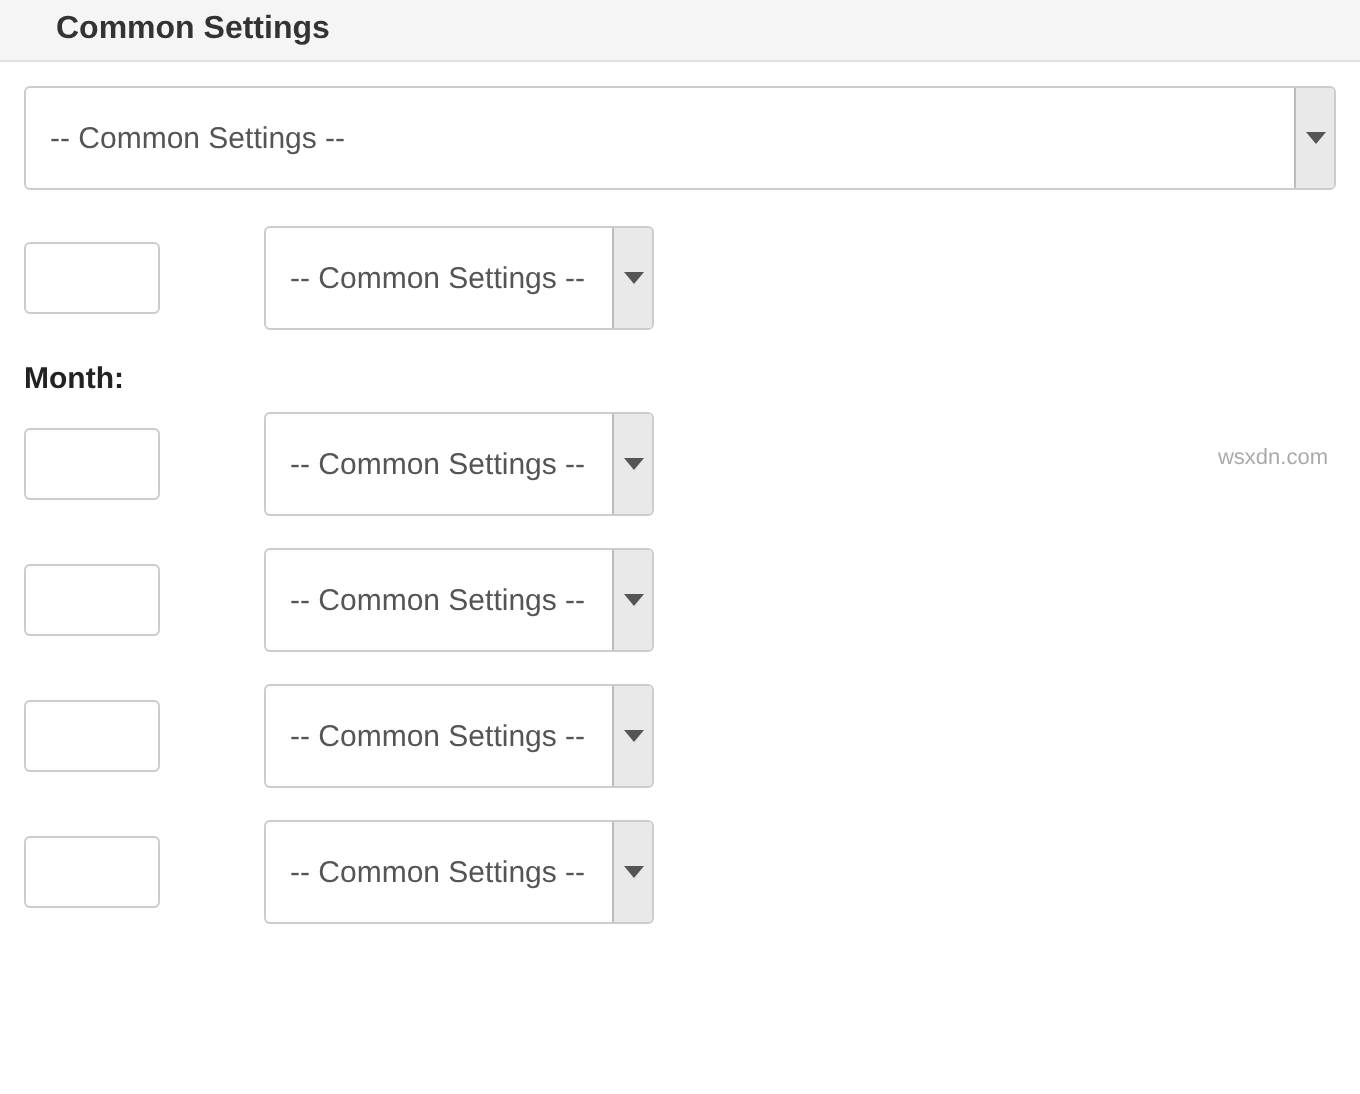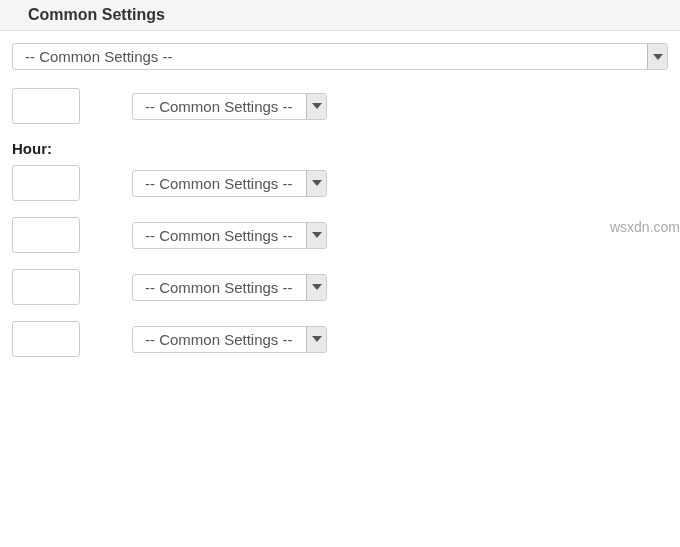--- a/index.html
+++ b/index.html
@@ -29,21 +29,21 @@
     }
     .full-select-wrap {
       margin-bottom: 18px;
     }
     .select-control {
       position: relative;
       width: 100%;
       border: 1px solid #ccc;
       border-radius: 3px;
       background: #fff;
-      height: 27px;
+      height: 52px;
       display: flex;
       align-items: center;
       overflow: hidden;
       cursor: pointer;
     }
     .select-text {
       flex: 1;
       padding: 0 12px;
       color: #555;
       white-space: nowrap;
@@ -91,23 +91,23 @@
       color: #333;
     }
     .small-select {
       width: 195px;
     }
     .small-select .select-text {
       padding: 0 8px 0 12px;
     }
     .watermark {
       position: fixed;
-      right: 0;
+      right: 16px;
       bottom: 312px;
-      font-size: 14px;
+      font-size: 11px;
       color: #aaa;
       pointer-events: none;
     }
   </style>
 </head>
 <body>
 
 <div class="section-header">
   <span>Common Settings</span>
 </div>
@@ -133,21 +133,21 @@
         <span class="select-caret">
           <svg viewBox="0 0 10 6">
               <path d="M0 0 L5 6 L10 0 Z" fill="#555"></path>
             </svg>
         </span>
       </div>
     </div>
   </div>
 
   <div class="field-group">
-    <label class="field-label">Hour:</label>
+    <label class="field-label">Month:</label>
     <div class="row">
       <input class="small-input" type="text" value="" style="">
       <div class="select-control small-select">
         <span class="select-text">-- Common Settings --</span>
         <span class="select-caret">
           <svg viewBox="0 0 10 6">
               <path d="M0 0 L5 6 L10 0 Z" fill="#555"></path>
             </svg>
         </span>
       </div>

